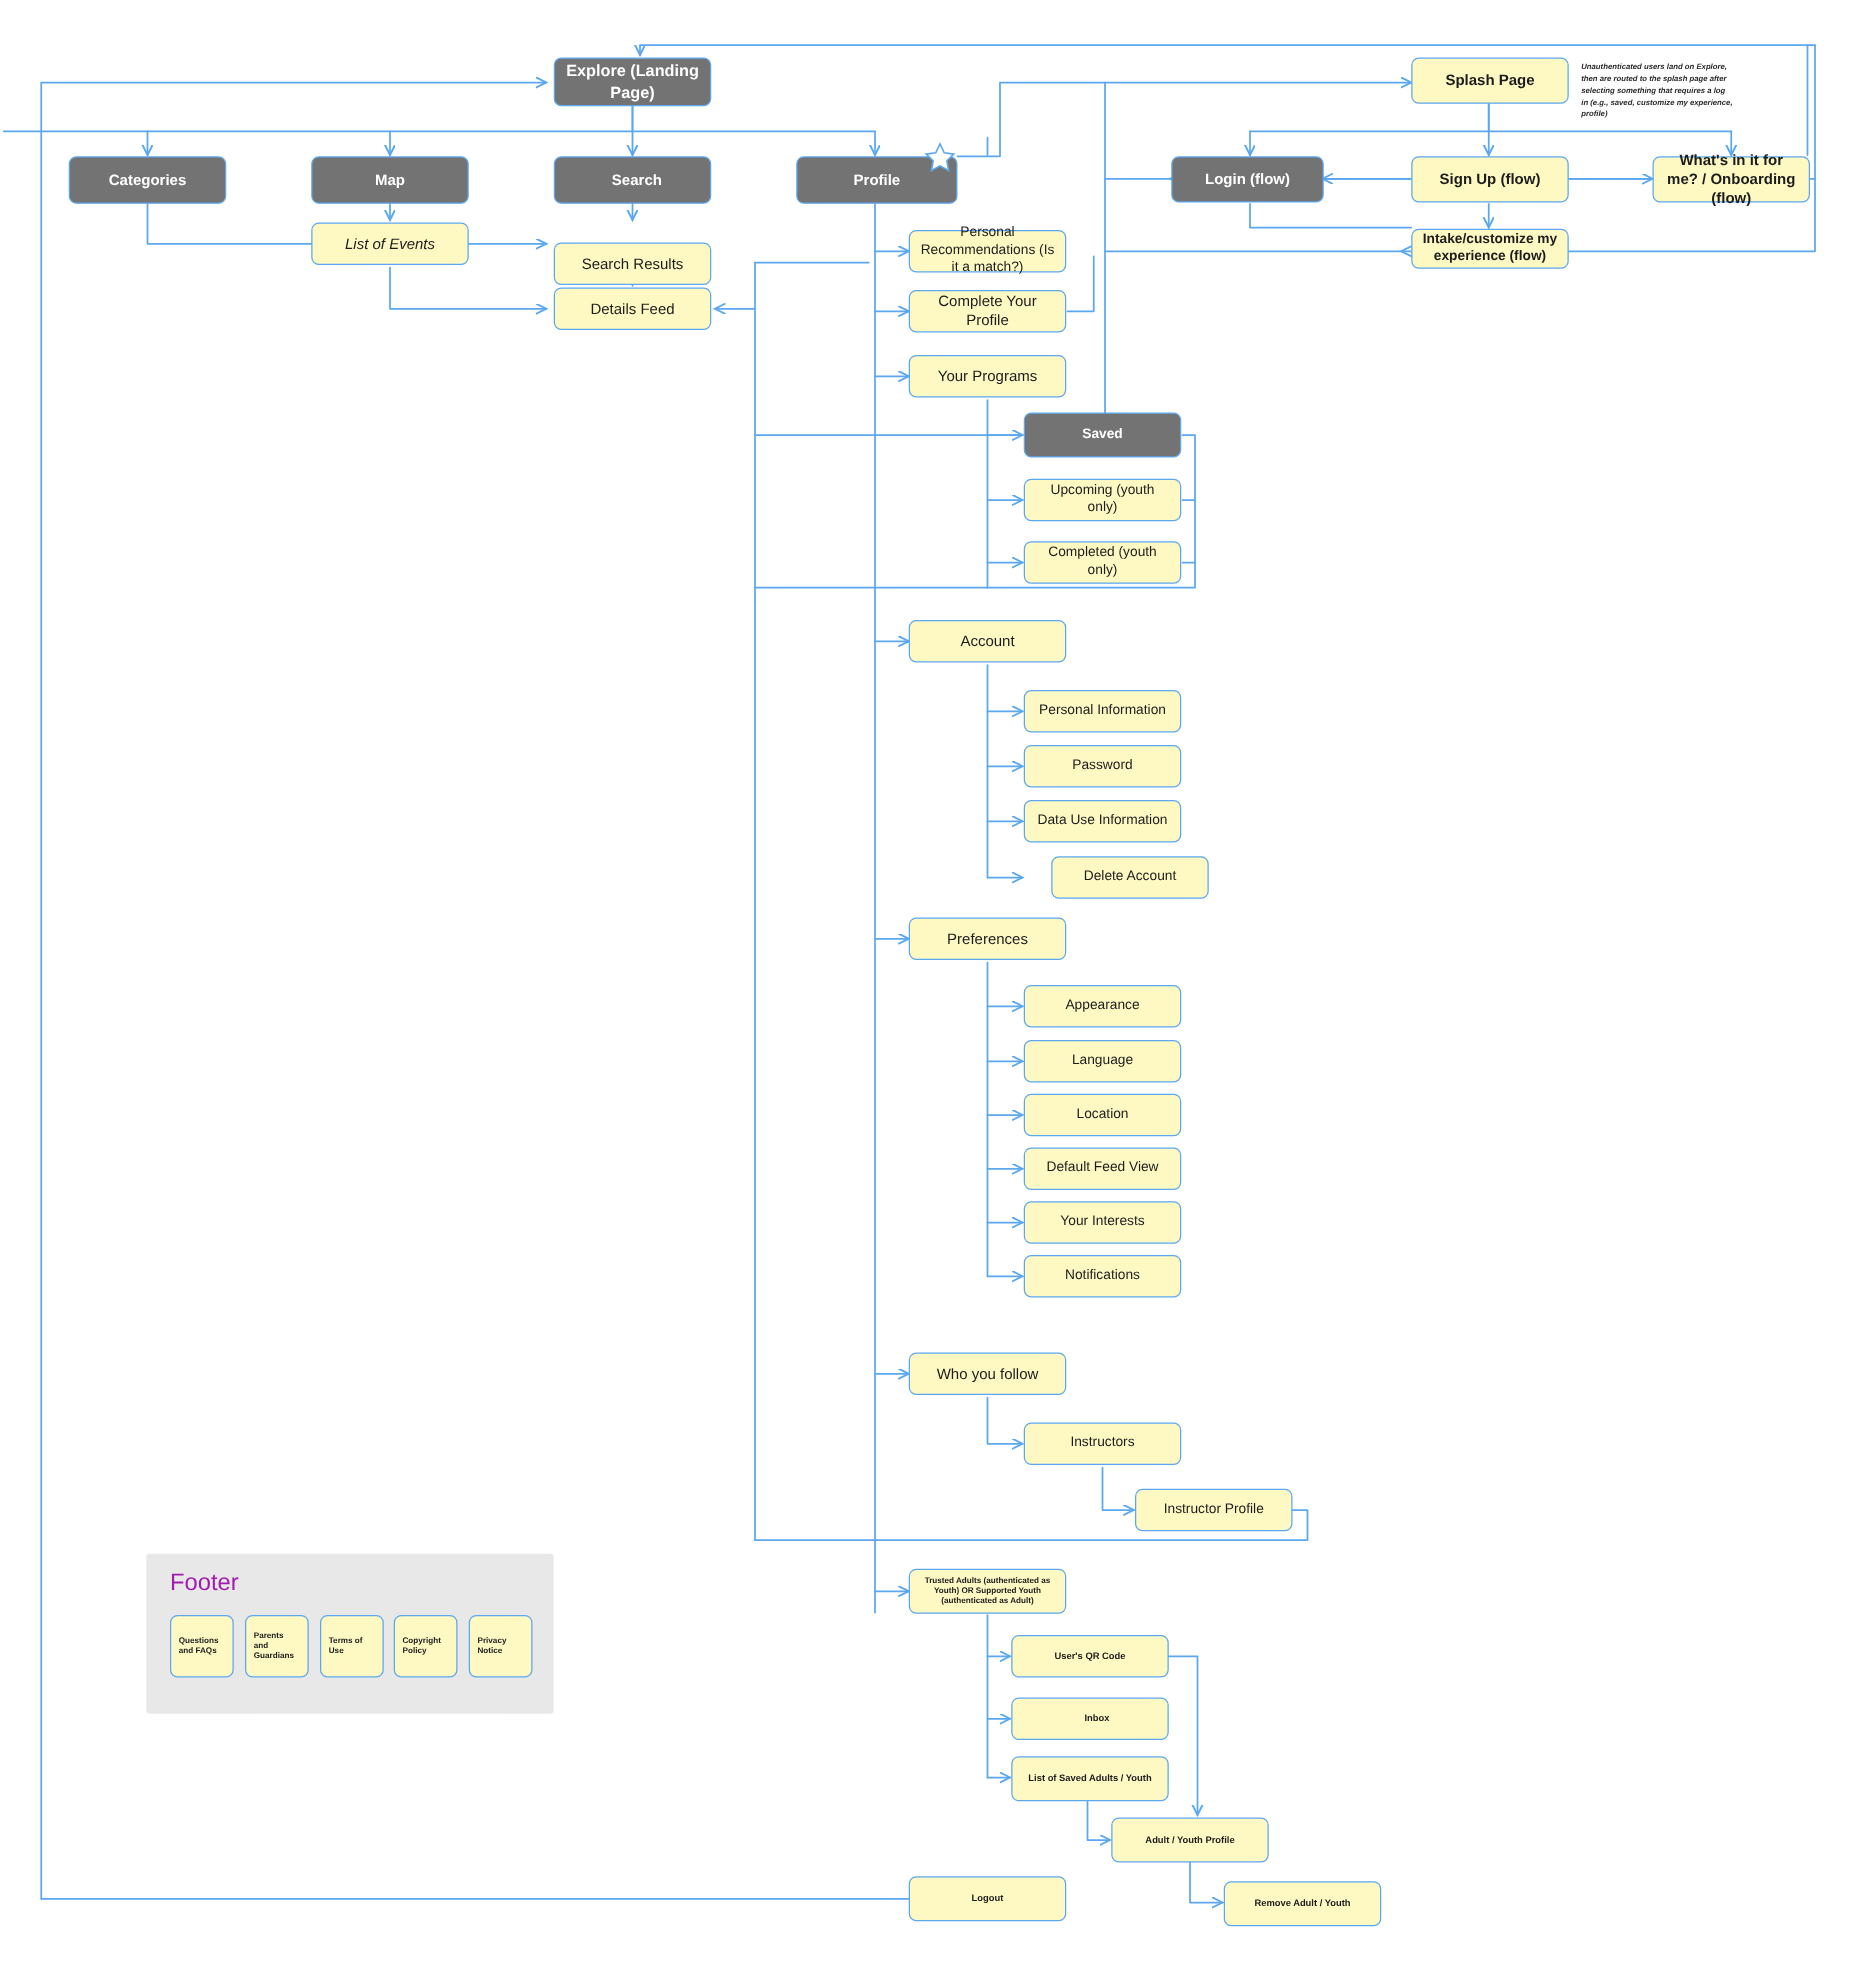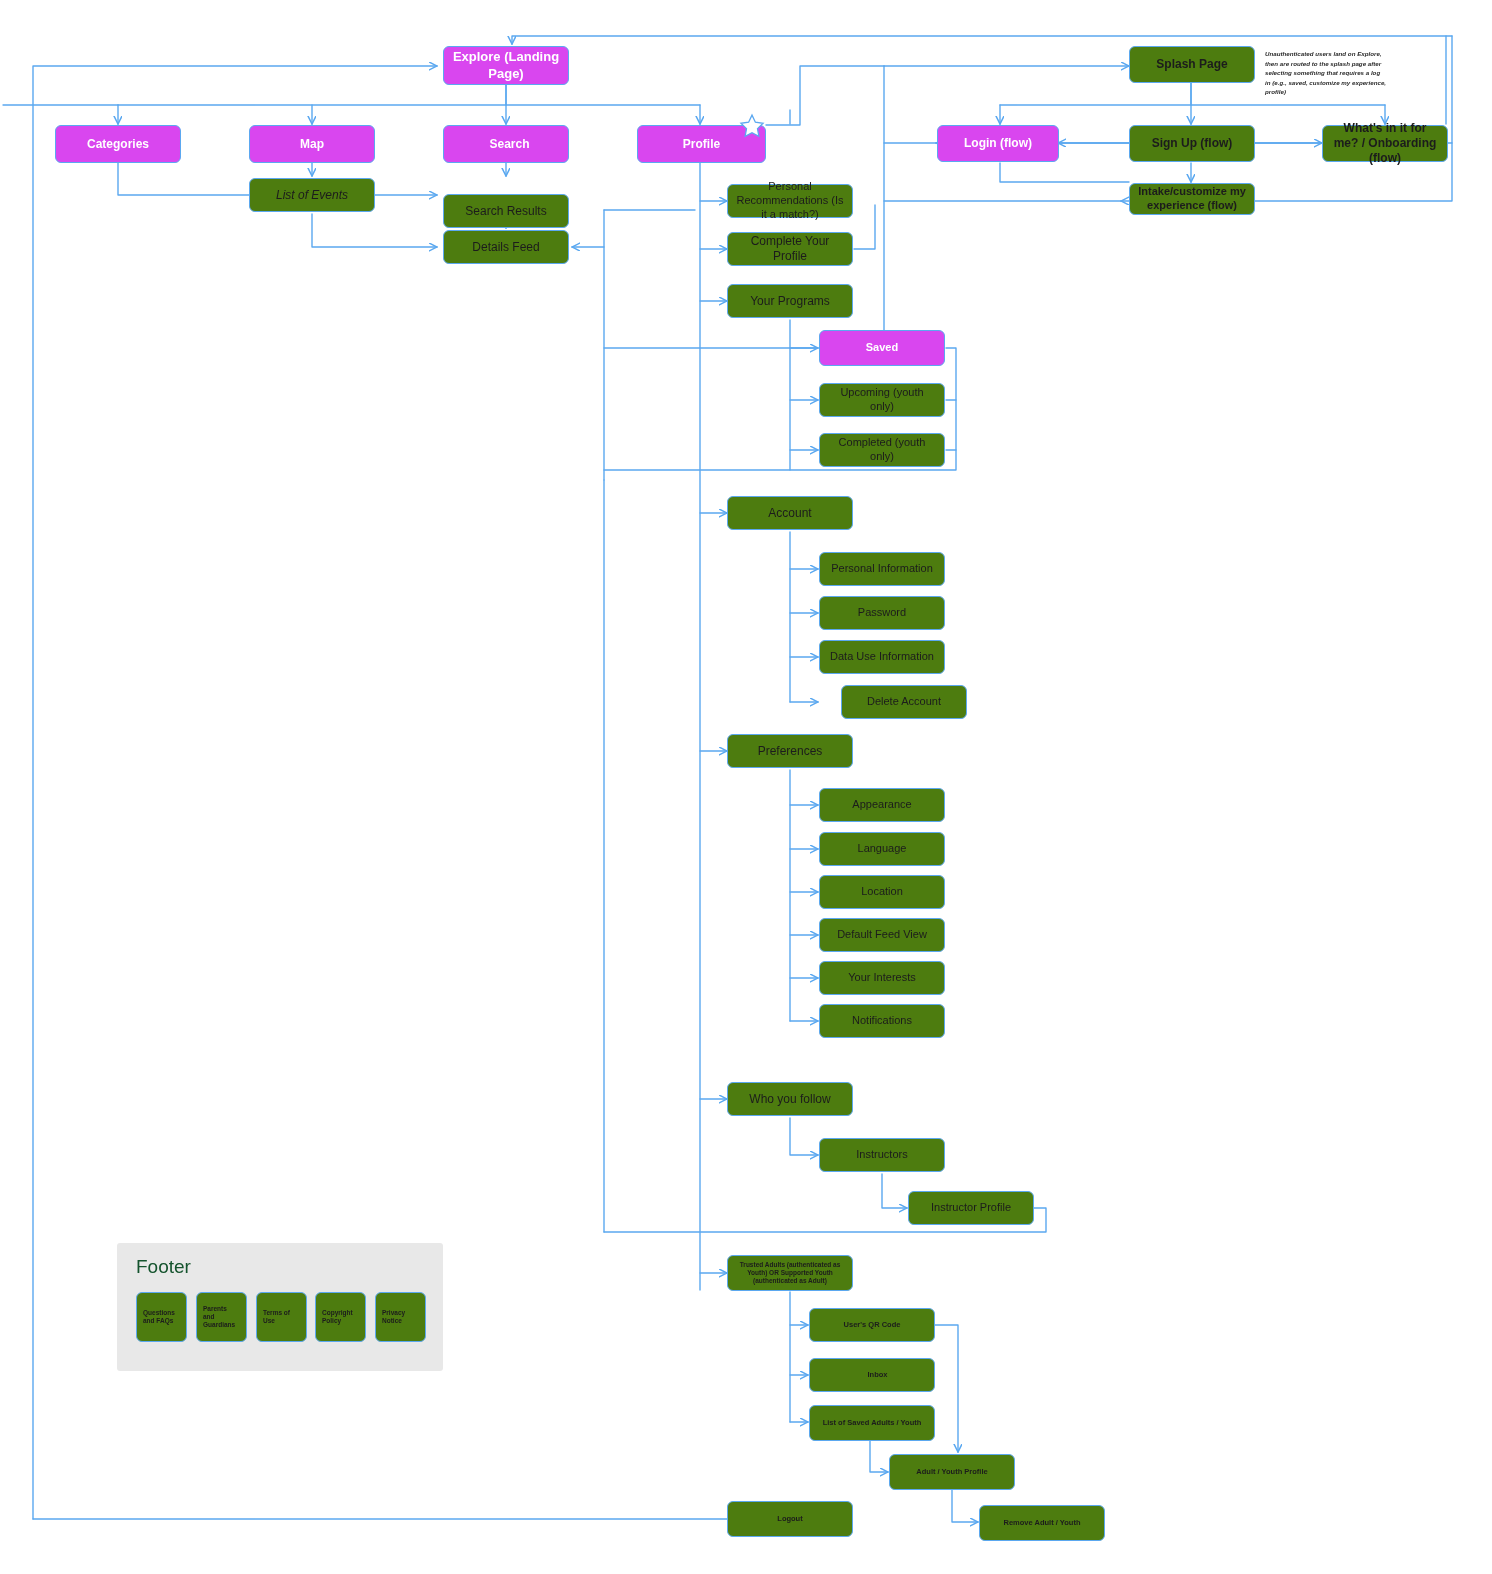--- a/index.html
+++ b/index.html
@@ -1,32 +1,32 @@
 <!DOCTYPE html>
 <html><head>
 <meta charset="utf-8">
 <title>Site Map Flow Diagram</title>
 <style>
   html,body{margin:0;padding:0;background:#ffffff;}
   body{font-family:"Liberation Sans", sans-serif;-webkit-font-smoothing:antialiased;}
   #stage{position:relative;width:1492px;height:1574px;background:#fff;overflow:hidden;}
   #wires{position:absolute;left:0;top:0;width:1492px;height:1574px;pointer-events:none;}
   .node{position:absolute;box-sizing:border-box;border:1.4px solid #5BA8F0;border-radius:6px;
-        background:#4d7c0f;display:flex;align-items:center;justify-content:center;text-align:center;
+        background:#fef9c3;display:flex;align-items:center;justify-content:center;text-align:center;
         color:#1c1c1c;padding:2px 8px;line-height:1.25;}
-  .node.primary{background:#d946ef;border-color:#5BA8F0;color:#ffffff;font-weight:bold;}
+  .node.primary{background:#737373;border-color:#5BA8F0;color:#ffffff;font-weight:bold;}
   .node .lbl{display:block;width:100%;}
   .fs13{font-size:13px;}
   .fs12{font-size:12px;}
   .fs11{font-size:11px;}
   .fs8{font-size:7.5px;font-weight:bold;}
   .fs7{font-size:6.5px;font-weight:bold;}
   .bold{font-weight:bold;}
   #footer-panel{position:absolute;background:#e8e8e8;border-radius:3px;}
-  #footer-title{position:absolute;font-size:19px;color:#14532d;}
+  #footer-title{position:absolute;font-size:19px;color:#a21caf;}
   #note{position:absolute;font-size:6.2px;line-height:1.55;color:#2b2b2b;font-style:italic;
         font-weight:bold;width:122px;}
   .star{position:absolute;}
 </style>
 </head>
 <body>
 
 <div id="stage">
 
   <svg id="wires" viewBox="0 0 1492 1574">

